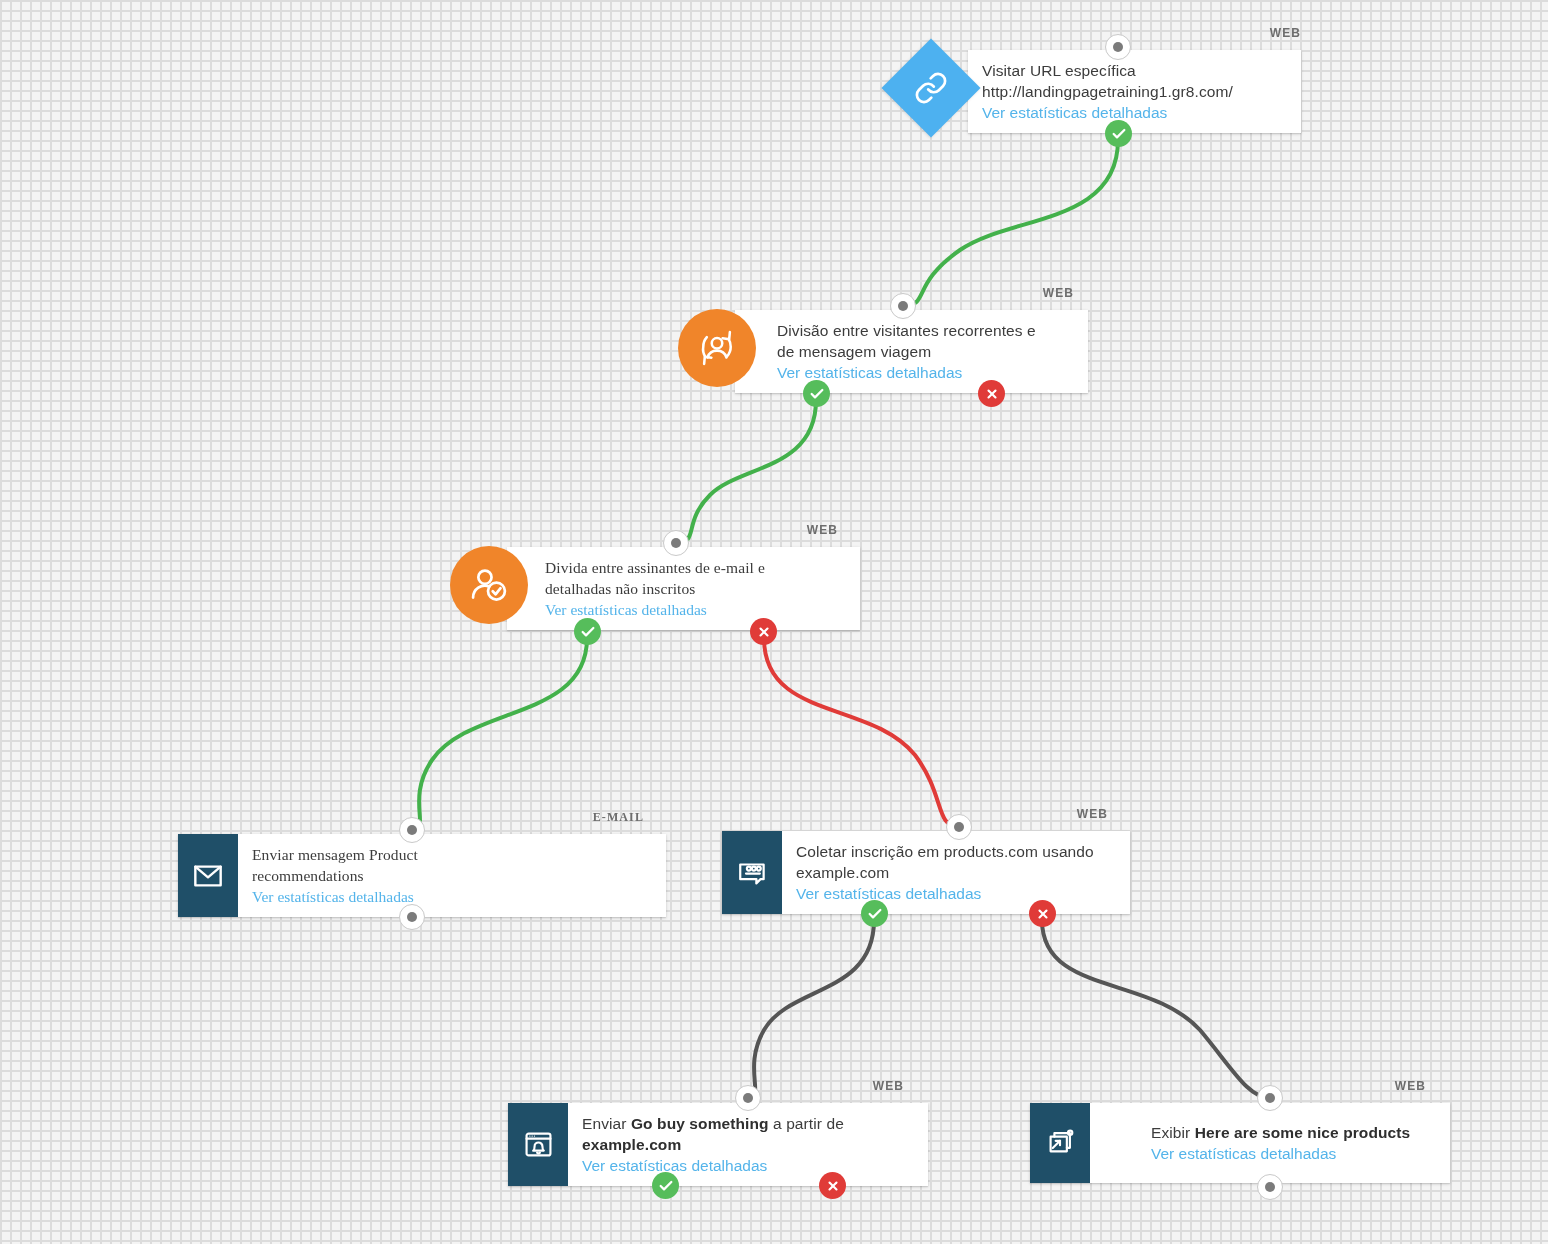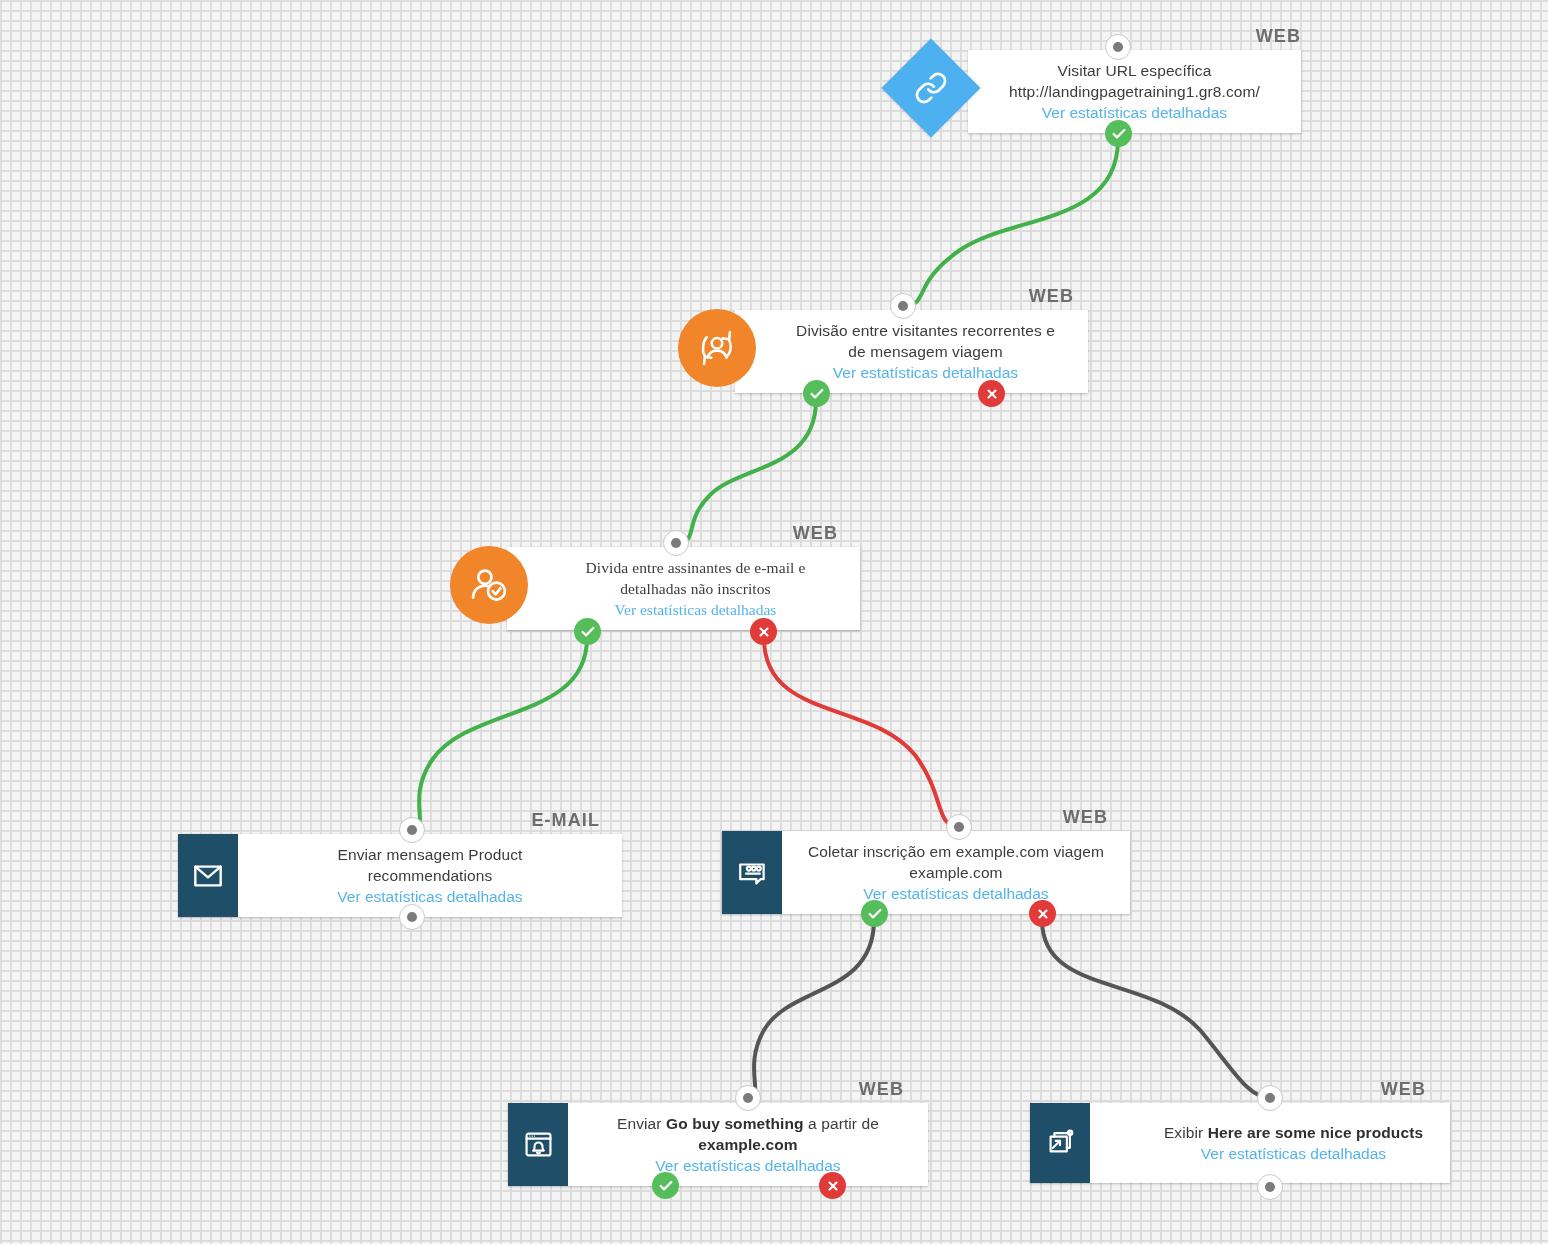--- a/index.html
+++ b/index.html
@@ -55,21 +55,20 @@
     z-index: 10;
   }
 
   .card {
     position: relative;
     background: #ffffff;
     box-shadow: 0 1px 3px rgba(0,0,0,0.16), 0 1px 1px rgba(0,0,0,0.08);
     display: flex;
     align-items: stretch;
     min-height: 72px;
-    text-align: center;
   }
 
   .card-icon {
     flex: 0 0 auto;
     width: 60px;
     display: flex;
     align-items: center;
     justify-content: center;
   }
 
@@ -94,21 +93,21 @@
   .card-link {
     font-size: 15.5px;
     line-height: 21px;
     color: #54b4ea;
     cursor: pointer;
   }
 
   
   .chan-tag {
     position: absolute;
-    font-size: 18px;
+    font-size: 12px;
     font-weight: bold;
     letter-spacing: 1.1px;
     color: #6d6d6d;
     top: -24px;
   }
 
   
   .orb {
     position: absolute;
     z-index: 12;
@@ -263,21 +262,21 @@
       <polyline points="20 6 9 17 4 12"></polyline>
     </svg>
   </div>
   <div class="badge fail" style="left:750px; top:618px;">
     <svg width="14" height="14" viewBox="0 0 24 24" fill="none" stroke="#fff" stroke-width="3.6" stroke-linecap="round" stroke-linejoin="round">
       <line x1="18" y1="6" x2="6" y2="18"></line>
         <line x1="6" y1="6" x2="18" y2="18"></line>
     </svg>
   </div>
 
-  <div class="node" style="left:178px; top:834px; width:444px;">
+  <div class="node" style="left:178px; top:834px; width:488px;font-family:Liberation Serif, serif;">
     <div class="chan-tag" style="right:22px;">E-MAIL</div>
     <div class="card">
       <div class="card-icon dark">
         <svg width="32" height="32" viewBox="0 0 24 24" fill="none" stroke="#ffffff" stroke-width="1.8" stroke-linecap="round" stroke-linejoin="round">
           <rect x="2.5" y="5" width="19" height="14"></rect>
           <polyline points="2.5 5 12 13 21.5 5"></polyline>
         </svg>
       </div>
       <div class="card-body">
         <div class="card-title">Enviar mensagem Product</div>
@@ -295,21 +294,21 @@
       <div class="card-icon dark">
         <svg width="34" height="34" viewBox="0 0 26 26" fill="none" stroke="#ffffff" stroke-width="1.7" stroke-linecap="round" stroke-linejoin="round">
           <path d="M4 6.5v11.2h12.4l-0.1 3.3 3.2-3.3h2.4V6.5z"></path>
           <line x1="8.4" y1="13.4" x2="19" y2="13.4"></line>
           <circle cx="10.6" cy="9.6" r="1.5"></circle>
           <circle cx="14.4" cy="9.6" r="1.5"></circle>
           <circle cx="18.2" cy="9.6" r="1.5"></circle>
         </svg>
       </div>
       <div class="card-body">
-        <div class="card-title">Coletar inscrição em example.com viagem</div>
+        <div class="card-title">Coletar inscrição em products.com usando</div>
         <div class="card-title">example.com</div>
         <div class="card-link">Ver estatísticas detalhadas</div>
       </div>
     </div>
   </div>
   <div class="port" style="left:946px; top:814px;"></div>
   <div class="badge ok" style="left:861px; top:900px;">
     <svg width="16" height="16" viewBox="0 0 24 24" fill="none" stroke="#fff" stroke-width="3.4" stroke-linecap="round" stroke-linejoin="round">
       <polyline points="20 6 9 17 4 12"></polyline>
     </svg>

